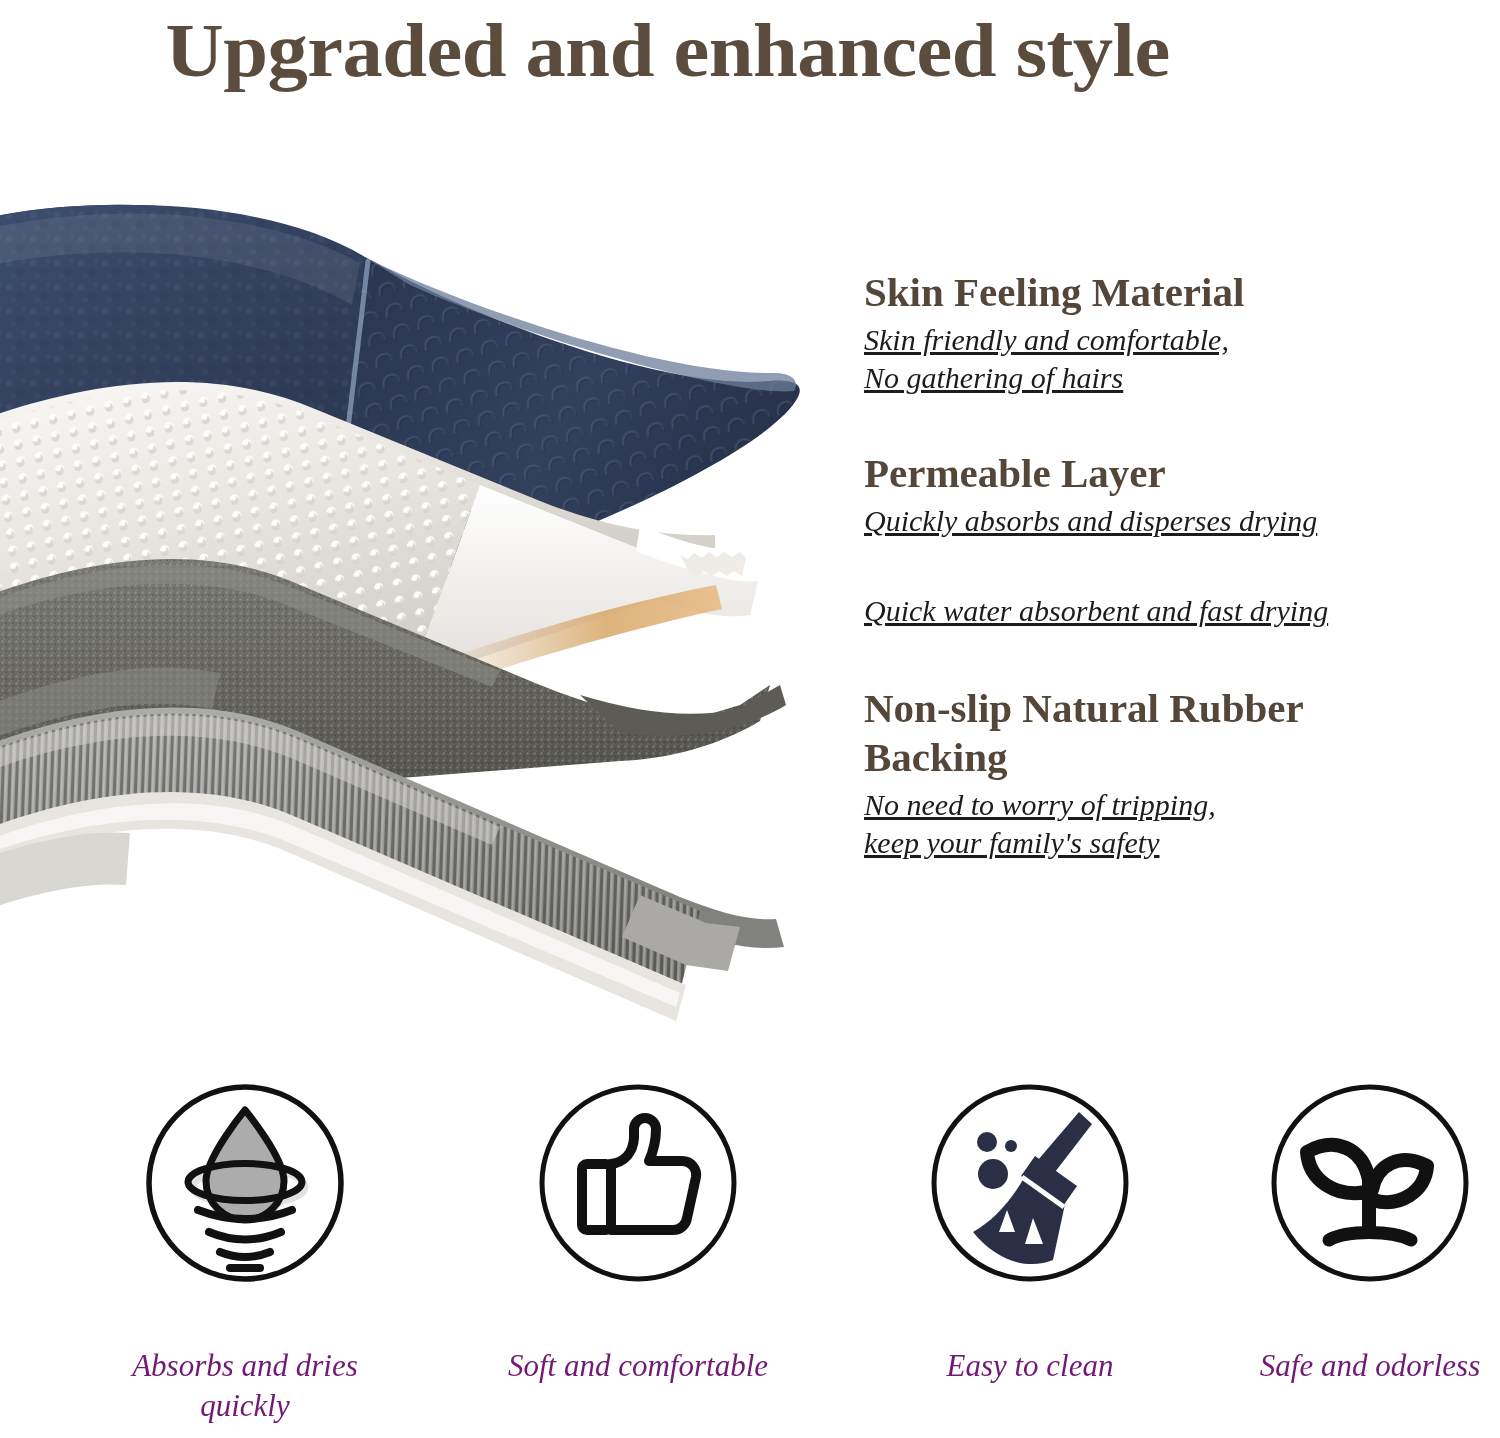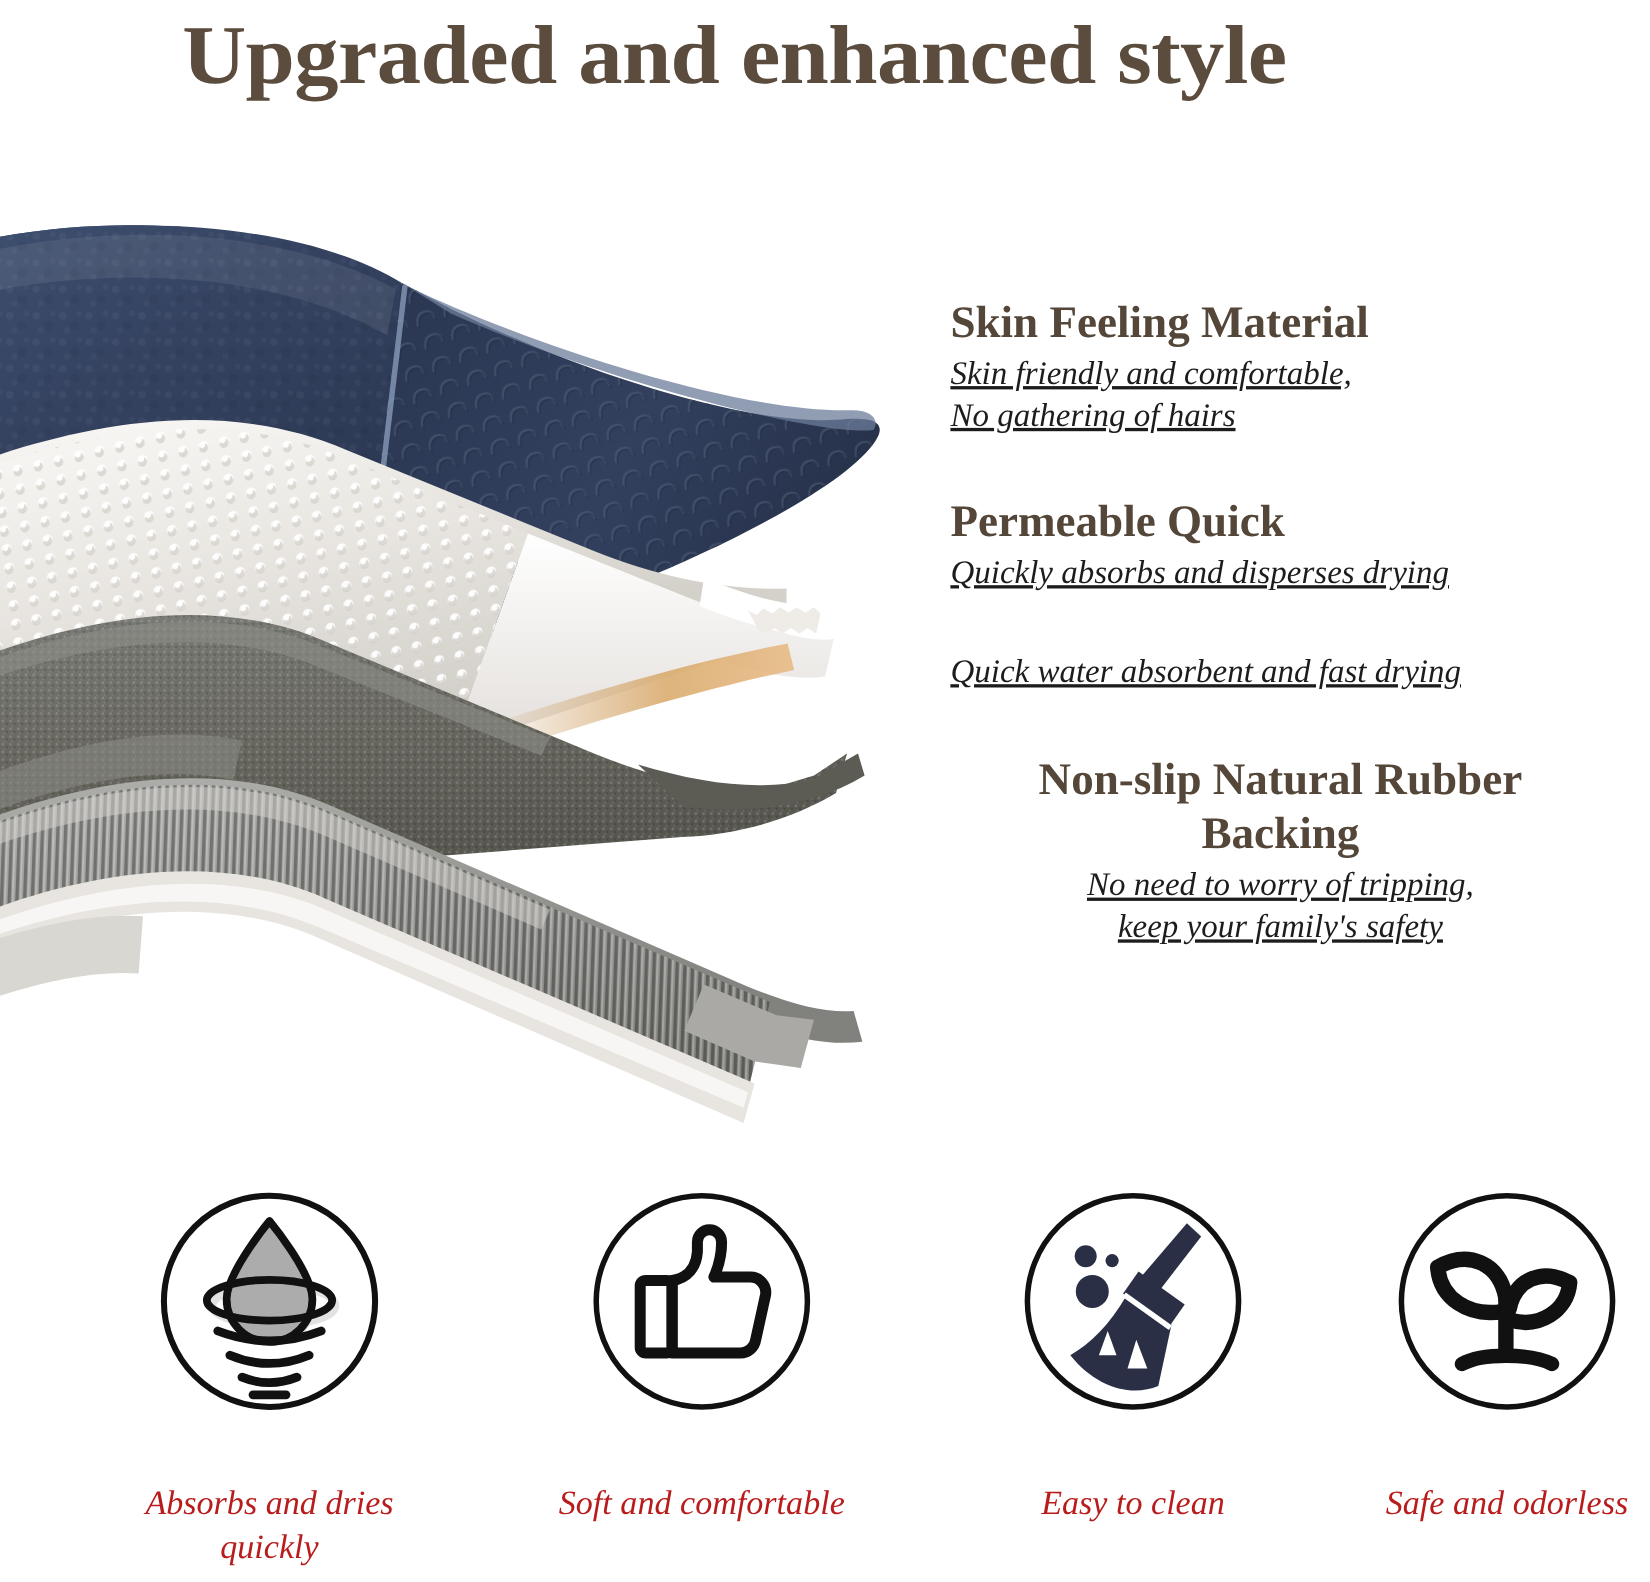--- a/index.html
+++ b/index.html
@@ -72,21 +72,21 @@
     font-size: 30px;
     line-height: 38px;
     color: #1c1c1c;
     margin: 4px 0 0 0;
     white-space: pre-line;
     text-decoration: underline;
   }
   #fb-0 { margin-top: 0px; }
   #fb-1 { margin-top: 52px; }
   #fb-2 { margin-top: 52px; }
-  #fb-3 { margin-top: 54px; text-align: center; }
+  #fb-3 { margin-top: 54px; }
 
   
   #benefit-row {
     position: absolute;
     left: 0;
     top: 1082px;
     width: 1500px;
     height: 356px;
   }
   .benefit-item {
@@ -100,21 +100,21 @@
     height: 202px;
     margin: 0 auto;
   }
   .benefit-icon-wrap svg { display: block; }
   .benefit-label {
     margin-top: 62px;
     font-family: "Liberation Serif", "DejaVu Serif", serif;
     font-style: italic;
     font-size: 31px;
     line-height: 40px;
-    color: #b91c1c;
+    color: #701a75;
     white-space: pre-line;
   }
   #bi-0 { left: 80px;  }
   #bi-1 { left: 473px; }
   #bi-2 { left: 865px; }
   #bi-3 { left: 1205px; }
 </style>
 </head>
 <body>
 
@@ -352,21 +352,21 @@
 
 <div id="feature-list">
 
   <div class="feature-block" id="fb-0">
     <div class="feature-heading">Skin Feeling Material</div>
     <div class="feature-desc">Skin friendly and comfortable,
 No gathering of hairs</div>
   </div>
 
   <div class="feature-block" id="fb-1">
-    <div class="feature-heading">Permeable Quick</div>
+    <div class="feature-heading">Permeable Layer</div>
     <div class="feature-desc">Quickly absorbs and disperses drying</div>
   </div>
 
   <div class="feature-block" id="fb-2">
     <div class="feature-desc">Quick water absorbent and fast drying</div>
   </div>
 
   <div class="feature-block" id="fb-3">
     <div class="feature-heading" style="white-space:pre-line">Non-slip Natural Rubber
 Backing</div>

